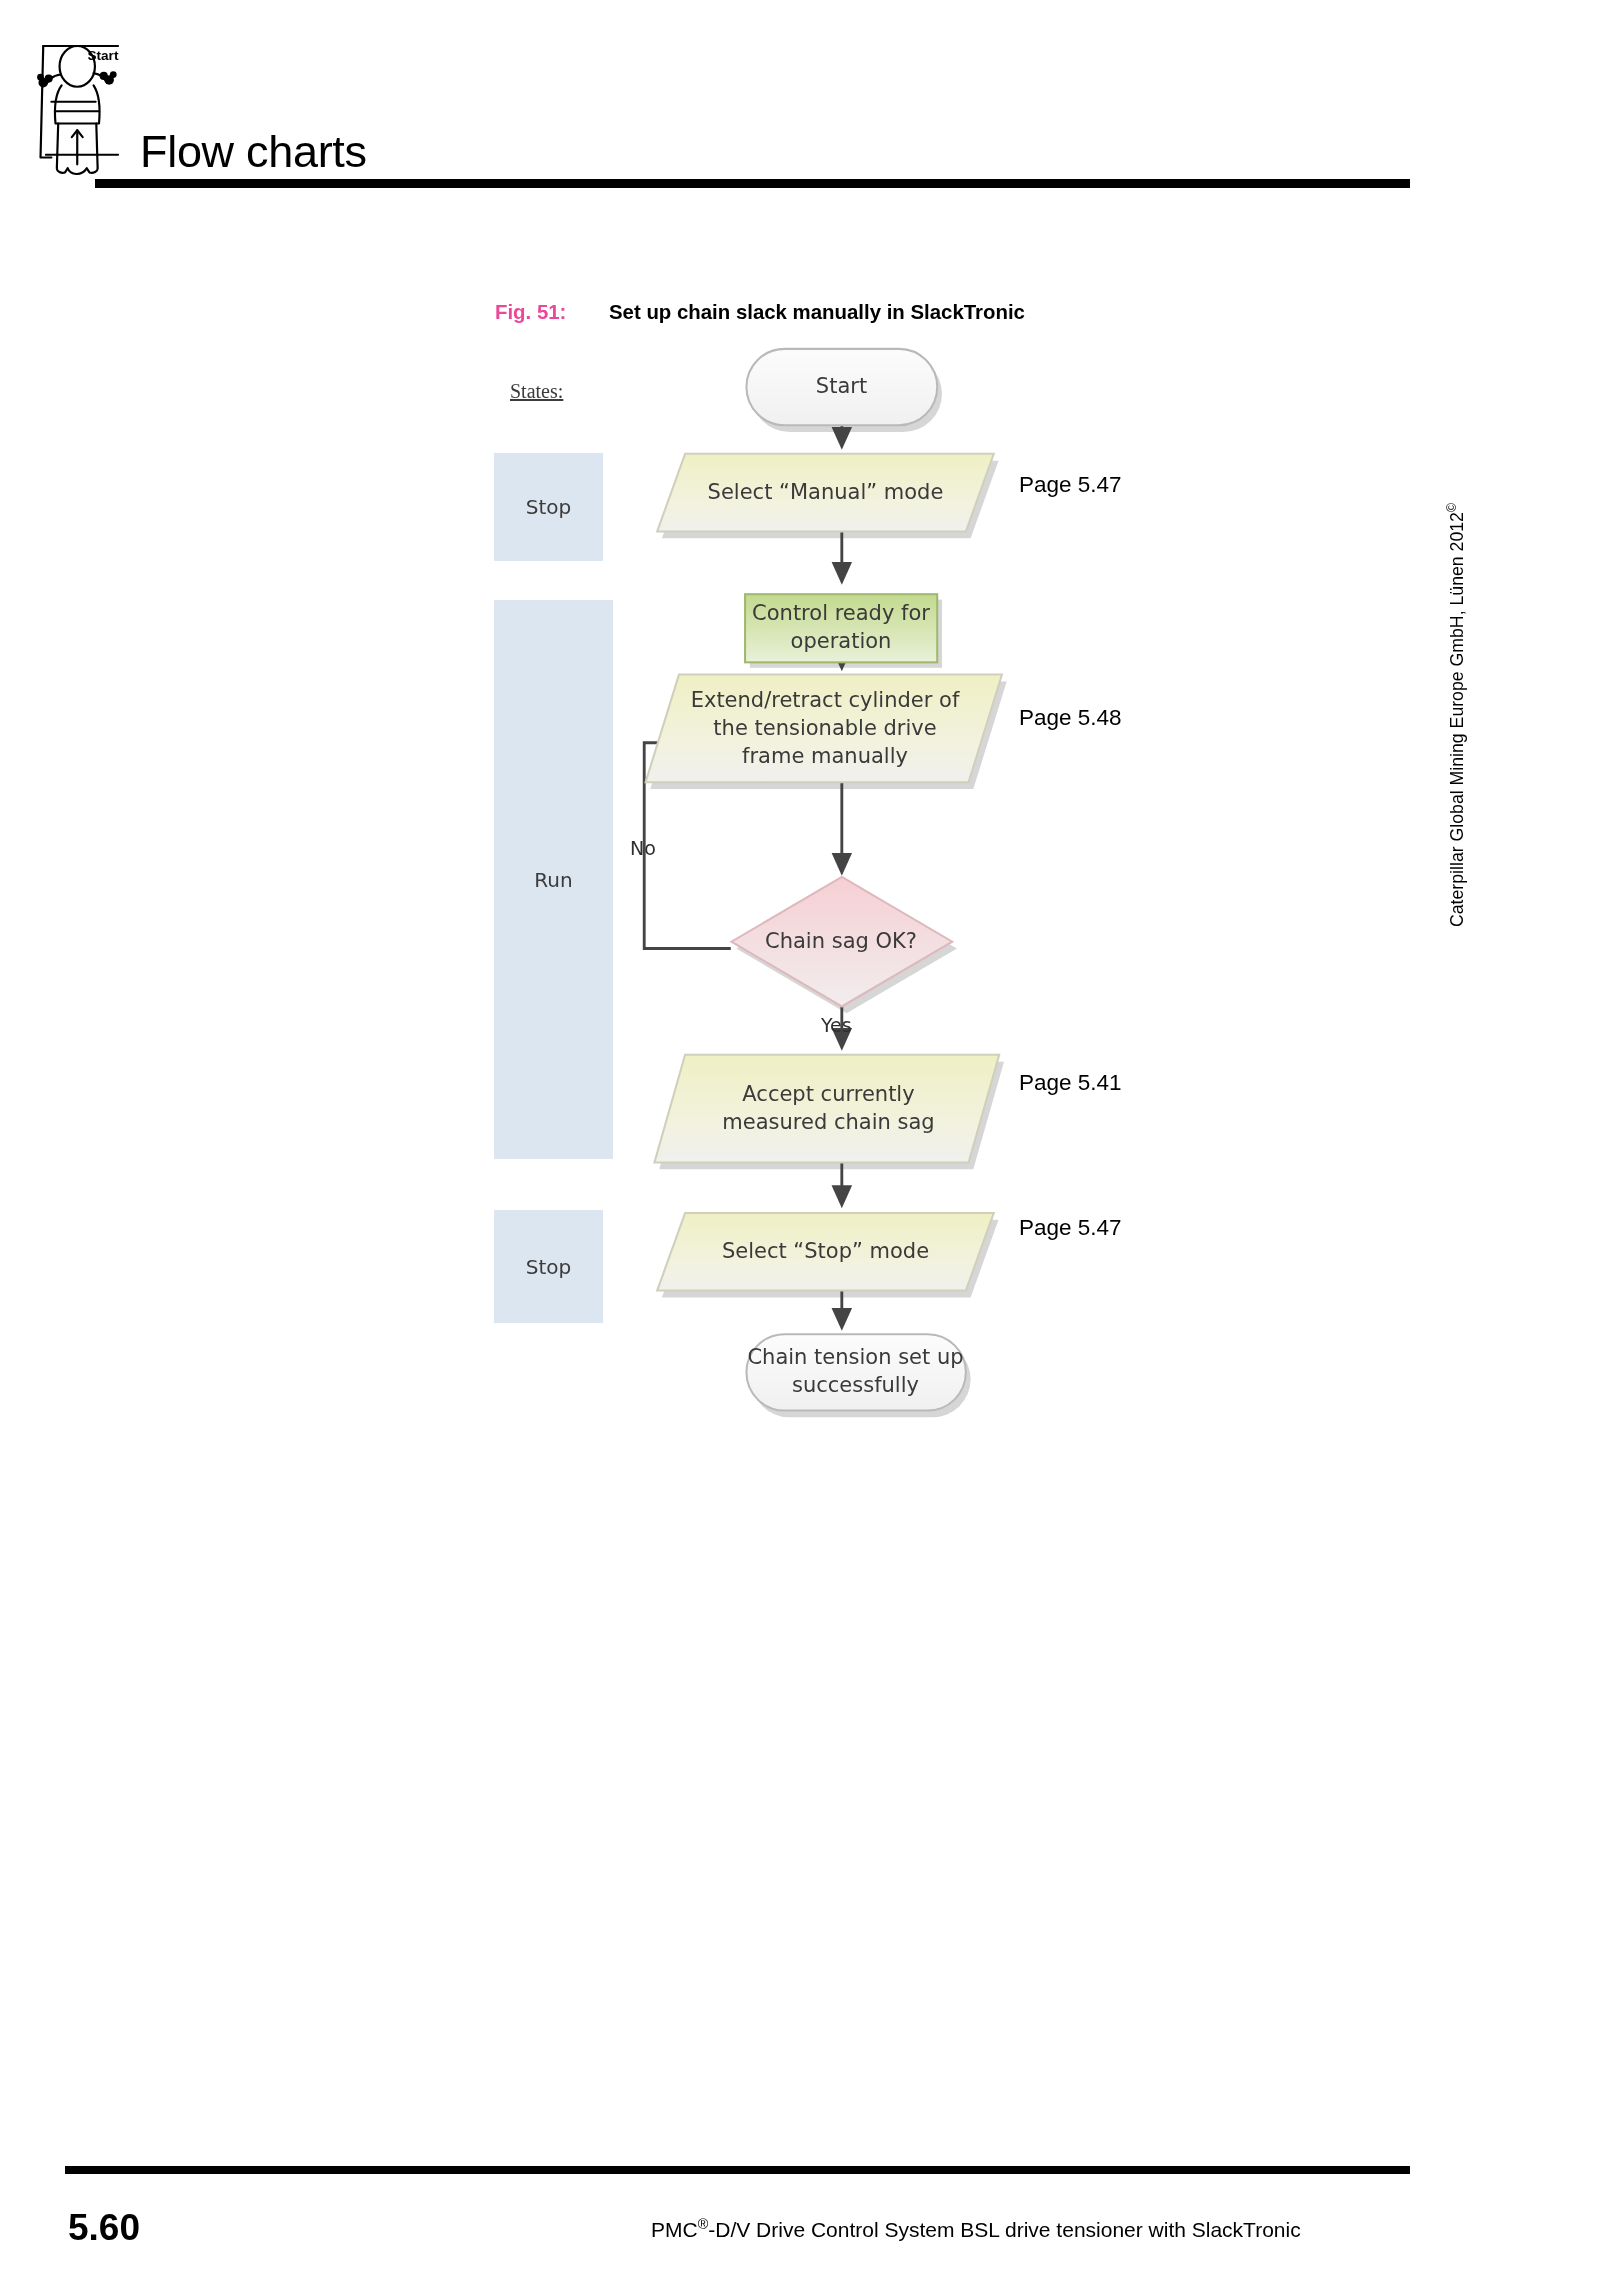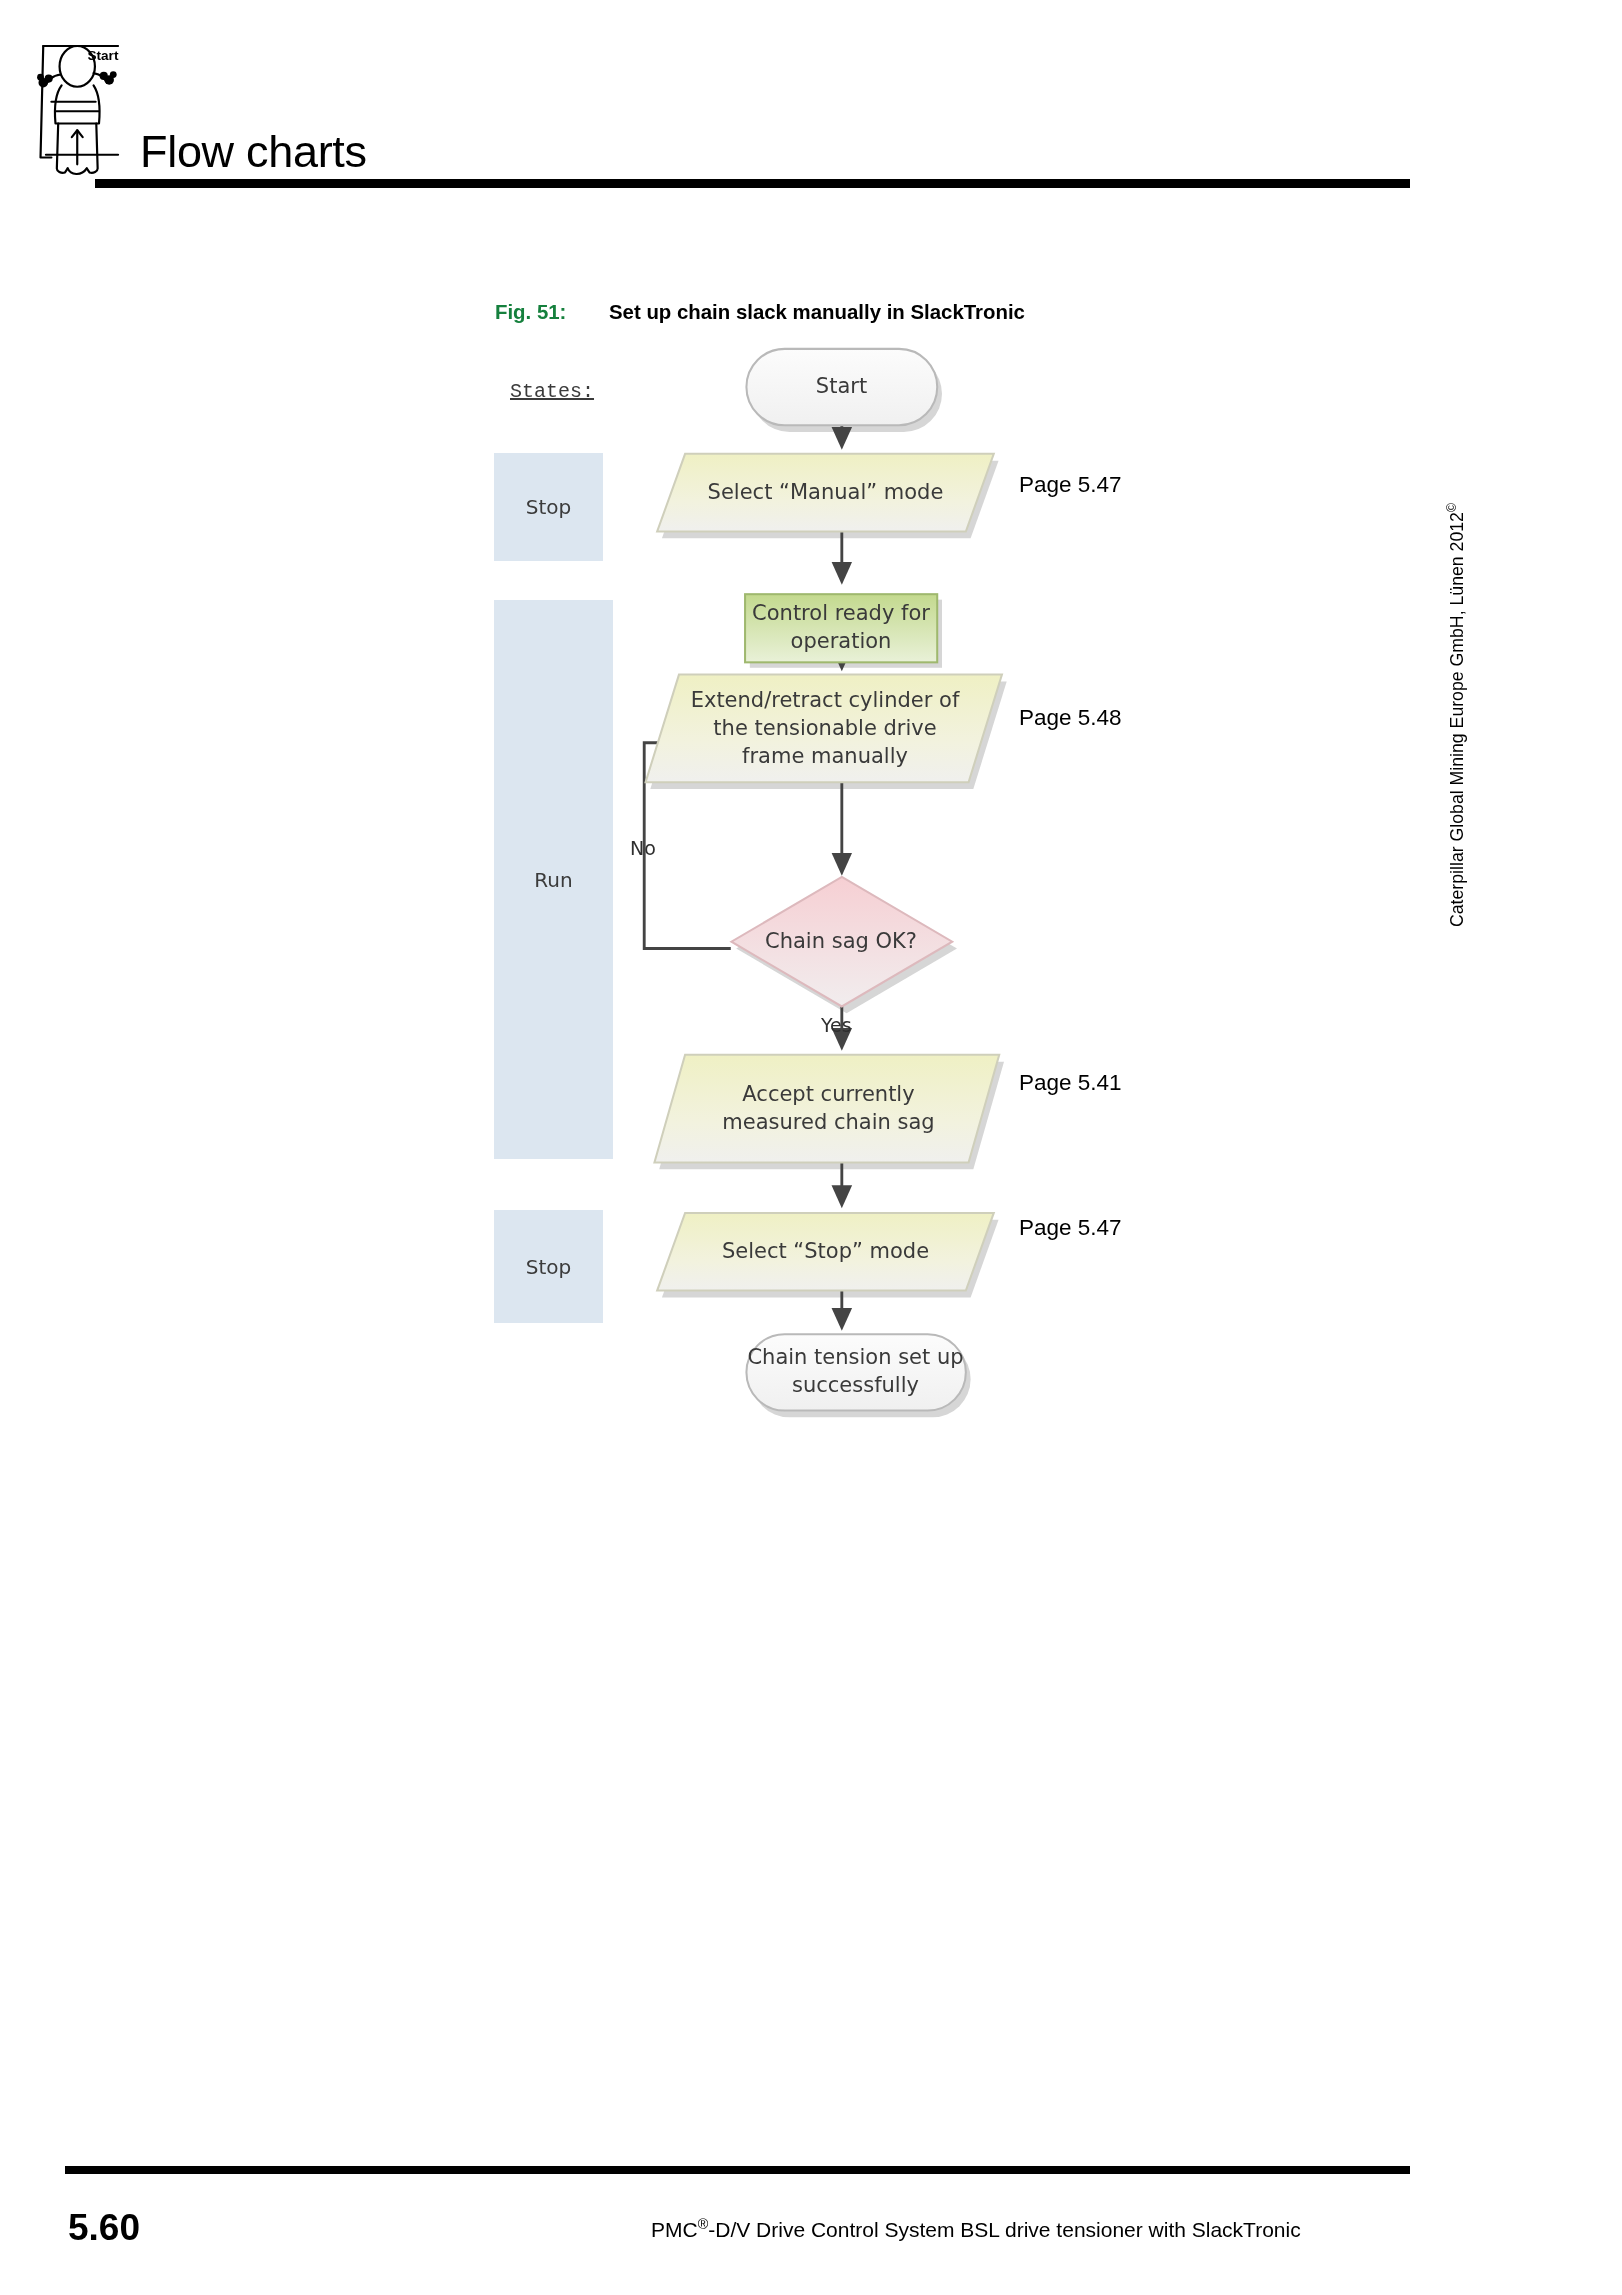--- a/index.html
+++ b/index.html
@@ -19,33 +19,33 @@
     position:absolute;left:95px;top:179px;width:1315px;height:8.9px;background:#000;
   }
 
   
   #doc-title{
     position:absolute;left:495px;top:243px;
     font-size:29px;font-weight:bold;color:#000;white-space:nowrap;
   }
   #fig-label{
     position:absolute;left:495px;top:301px;
-    font-size:20.4px;font-weight:bold;color:#15803d;white-space:nowrap;
+    font-size:20.4px;font-weight:bold;color:#ec4899;white-space:nowrap;
   }
   #fig-caption{
     position:absolute;left:609px;top:301px;
     font-size:20.4px;font-weight:bold;color:#000;white-space:nowrap;
   }
 
   
   #flow{position:absolute;left:0;top:0;width:1623px;height:2295px;}
   .states-label{
     position:absolute;left:510px;top:380px;
     font-size:20px;color:#3b3b3b;text-decoration:underline;
-    font-family:Liberation Mono, monospace;
+    font-family:Liberation Serif, serif;
   }
   .state-band{
     position:absolute;background:#dce6f0;
     display:flex;align-items:center;justify-content:center;
     font-size:20px;color:#3b3b3b;font-family:"DejaVu Sans",sans-serif;
   }
   #band-stop-1{left:494px;top:453px;width:109px;height:108px;}
   #band-run   {left:494px;top:600px;width:119px;height:559px;}
   #band-stop-2{left:494px;top:1210px;width:109px;height:113px;}
 

